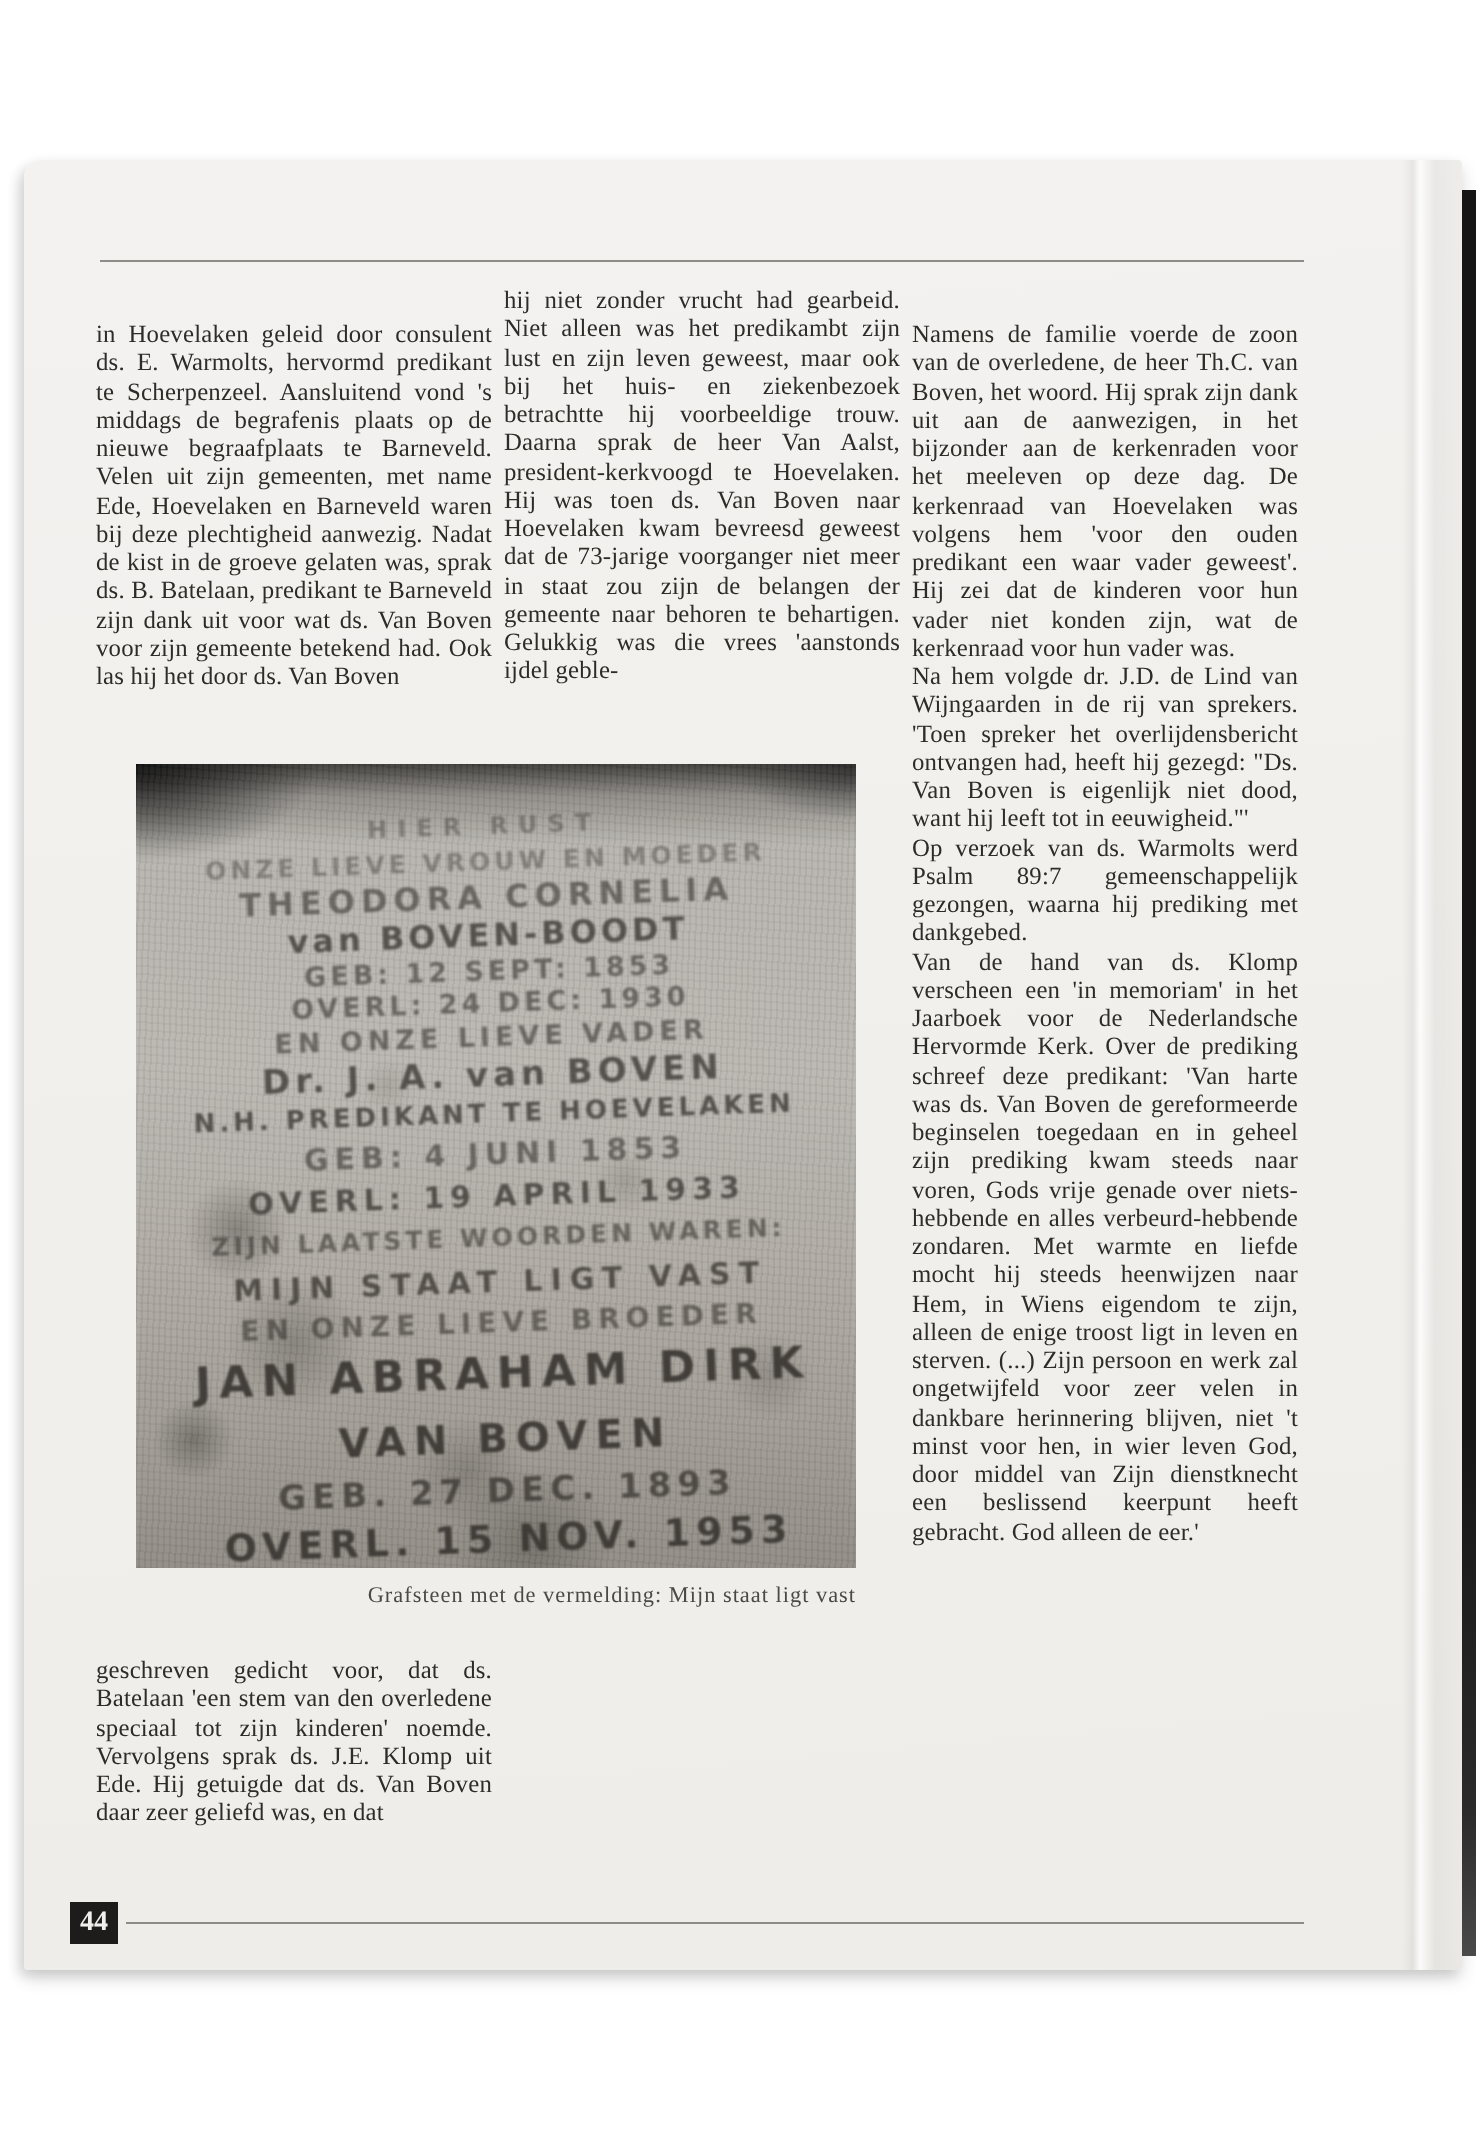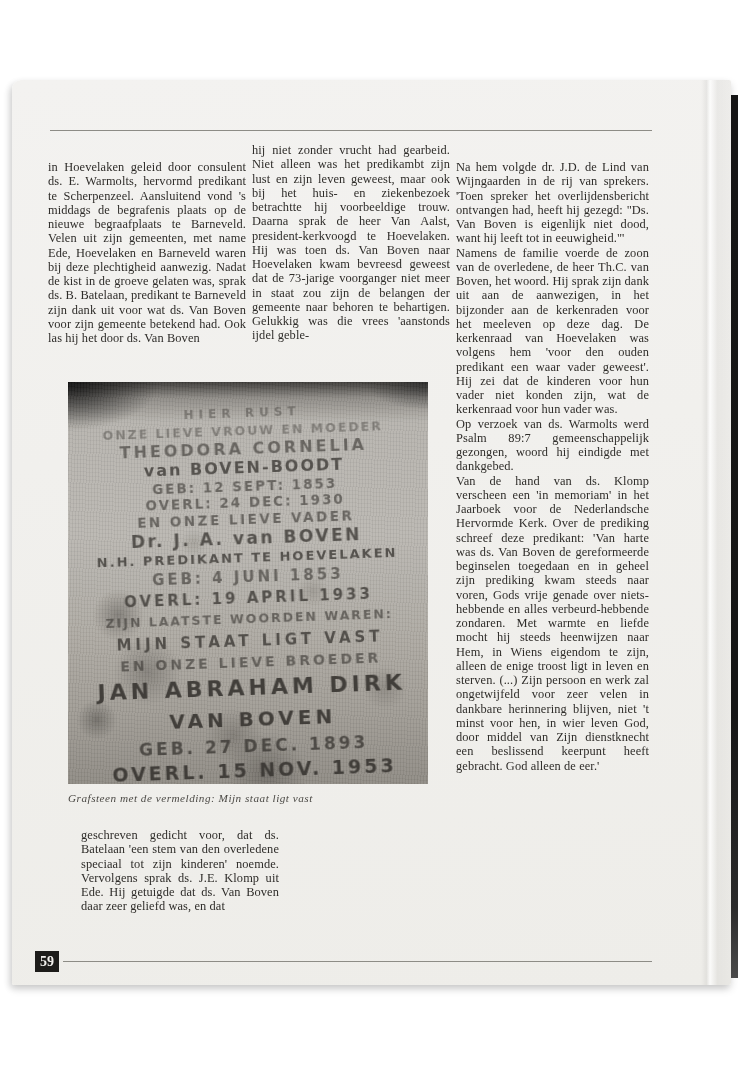--- a/index.html
+++ b/index.html
@@ -31,21 +31,21 @@
   
   .col{
     position:absolute;
     font-size:12.4px;line-height:14.25px;color:#2e2c29;
     text-align:justify;letter-spacing:0.1px;
   }
   .col p{margin:0;}
   .c1t{left:48px;top:160px;width:198px;}
   .c2t{left:252px;top:160px;width:198px;}
   .c3 {left:456px;top:160px;width:193px;}
-  .c1b{left:48px;top:828px;width:198px;margin-left:33px;}
+  .c1b{left:48px;top:828px;width:198px;}
   .c2b{left:252px;top:828px;width:198px;}
   .ital{}
   
   .photo{
     position:absolute;left:68px;top:382px;width:360px;height:402px;overflow:hidden;
     background:
       radial-gradient(ellipse 130px 70px at 0% 0%, rgba(15,15,15,0.95), rgba(15,15,15,0) 70%),
       radial-gradient(ellipse 90px 40px at 100% 0%, rgba(35,35,35,0.75), rgba(35,35,35,0) 70%),
       linear-gradient(180deg,#3d3b38 0%,#8f8c87 4%,#b7b4ae 10%,#bab7b1 38%,#aeaaa3 62%,#a09c95 82%,#8f8b84 100%);
   }
@@ -72,22 +72,22 @@
     position:absolute;left:0;right:0;text-align:center;
     font-family:"DejaVu Sans", sans-serif;font-weight:bold;
     color:#3a3733;filter:blur(0.55px);white-space:nowrap;
   }
   .faint{opacity:0.42;}
   .med{opacity:0.62;}
   .mdark{opacity:0.78;}
   .dark{opacity:0.92;}
   
   .caption{
-    position:absolute;left:68px;top:792px;width:360px;text-align:left;
-    font-style:italic;font-size:11.2px;color:#4b4945;letter-spacing:0.5px;
+    position:absolute;left:68px;top:792px;width:360px;text-align:right;
+    font-size:11.2px;color:#4b4945;letter-spacing:0.5px;
   }
   
   .pageno{
     position:absolute;left:35px;top:951px;width:24px;height:21px;
     background:#1d1c1a;color:#f1efec;
     display:flex;align-items:center;justify-content:center;
     font-family:"Liberation Serif", serif;font-weight:bold;font-size:14px;
   }
 </style>
 </head>
@@ -100,23 +100,23 @@
 
   <div class="col c1t" style="left:36px;top:80px;">
     <p>in Hoevelaken geleid door consulent ds. E. Warmolts, hervormd predikant te Scherpenzeel. Aansluitend vond 's middags de begrafenis plaats op de nieuwe begraafplaats te Barneveld. Velen uit zijn gemeenten, met name Ede, Hoevelaken en Barneveld waren bij deze plechtigheid aanwezig. Nadat de kist in de groeve gelaten was, sprak ds. B. Batelaan, predikant te Barneveld zijn dank uit voor wat ds. Van Boven voor zijn gemeente betekend had. Ook las hij het door ds. Van Boven</p>
   </div>
 
   <div class="col c2t" style="left:240px;top:63px;">
     <p>hij niet zonder vrucht had gearbeid. Niet alleen was het predikambt zijn lust en zijn leven geweest, maar ook bij het huis- en ziekenbezoek betrachtte hij voorbeeldige trouw. Daarna sprak de heer Van Aalst, president-kerkvoogd te Hoevelaken. Hij was toen ds. Van Boven naar Hoevelaken kwam bevreesd geweest dat de 73-jarige voorganger niet meer in staat zou zijn de belangen der gemeente naar behoren te behartigen. Gelukkig was die vrees 'aanstonds ijdel geble-</p>
   </div>
 
   <div class="col c3" style="left:444px;top:80px;">
+    <p>Namens de familie voerde de zoon van de overledene, de heer Th.C. van Boven, het woord. Hij sprak zijn dank uit aan de aanwezigen, in het bijzonder aan de kerkenraden voor het meeleven op deze dag. De kerkenraad van Hoevelaken was volgens hem 'voor den ouden predikant een waar vader geweest'. Hij zei dat de kinderen voor hun vader niet konden zijn, wat de kerkenraad voor hun vader was.</p>
     <p>Na hem volgde dr. J.D. de Lind van Wijngaarden in de rij van sprekers. 'Toen spreker het overlijdensbericht ontvangen had, heeft hij gezegd: "Ds. Van Boven is eigenlijk niet dood, want hij leeft tot in eeuwigheid."'</p>
-    <p>Namens de familie voerde de zoon van de overledene, de heer Th.C. van Boven, het woord. Hij sprak zijn dank uit aan de aanwezigen, in het bijzonder aan de kerkenraden voor het meeleven op deze dag. De kerkenraad van Hoevelaken was volgens hem 'voor den ouden predikant een waar vader geweest'. Hij zei dat de kinderen voor hun vader niet konden zijn, wat de kerkenraad voor hun vader was.</p>
-    <p>Op verzoek van ds. Warmolts werd Psalm 89:7 gemeenschappelijk gezongen, woord hij eindigde met dankgebed.</p>
+    <p>Op verzoek van ds. Warmolts werd Psalm 89:7 gemeenschappelijk gezongen, waarna hij prediking met dankgebed.</p>
     <p><span>Van de hand van ds. Klomp verscheen een 'in memoriam' in het </span><span class="ital">Jaarboek voor de Nederlandsche Hervormde Kerk.</span><span> Over de prediking schreef deze predikant: 'Van harte was ds. Van Boven de gereformeerde beginselen toegedaan en in geheel zijn prediking kwam steeds naar voren, Gods vrije genade over niets-hebbende en alles verbeurd-hebbende zondaren. Met warmte en liefde mocht hij steeds heenwijzen naar Hem, in Wiens eigendom te zijn, alleen de enige troost ligt in leven en sterven. (...) Zijn persoon en werk zal ongetwijfeld voor zeer velen in dankbare herinnering blijven, niet 't minst voor hen, in wier leven God, door middel van Zijn dienstknecht een beslissend keerpunt heeft gebracht. God alleen de eer.'</span></p>
   </div>
 
   <div class="photo" style="left:56px;top:302px;">
     <div class="blotches"></div>
     <div class="grain"></div>
     <div class="stone-text">
       <div class="gl faint" style="top:24px;font-size:12px;letter-spacing:5px;">HIER RUST</div>
       <div class="gl faint" style="top:41px;font-size:12.5px;letter-spacing:2px;">ONZE LIEVE VROUW EN MOEDER</div>
       <div class="gl med" style="top:57px;font-size:16px;letter-spacing:3px;">THEODORA CORNELIA</div>
@@ -138,17 +138,17 @@
     </div>
   </div>
 
   <div class="caption" style="left:56px;top:712px;">Grafsteen met de vermelding: Mijn staat ligt vast</div>
 
   <div class="col c1b" style="left:36px;top:748px;">
     <p>geschreven gedicht voor, dat ds. Batelaan 'een stem van den overledene speciaal tot zijn kinderen' noemde. Vervolgens sprak ds. J.E. Klomp uit Ede. Hij getuigde dat ds. Van Boven daar zeer geliefd was, en dat</p>
   </div>
 
 
-  <div class="pageno" style="left:23px;top:871px;">59</div>
+  <div class="pageno" style="left:23px;top:871px;">44</div>
   <div class="rule-bottom" style="left:51px;top:881px;"></div>
 </div>
 
 <div class="next-page-strip"></div>
 
 </body></html>

